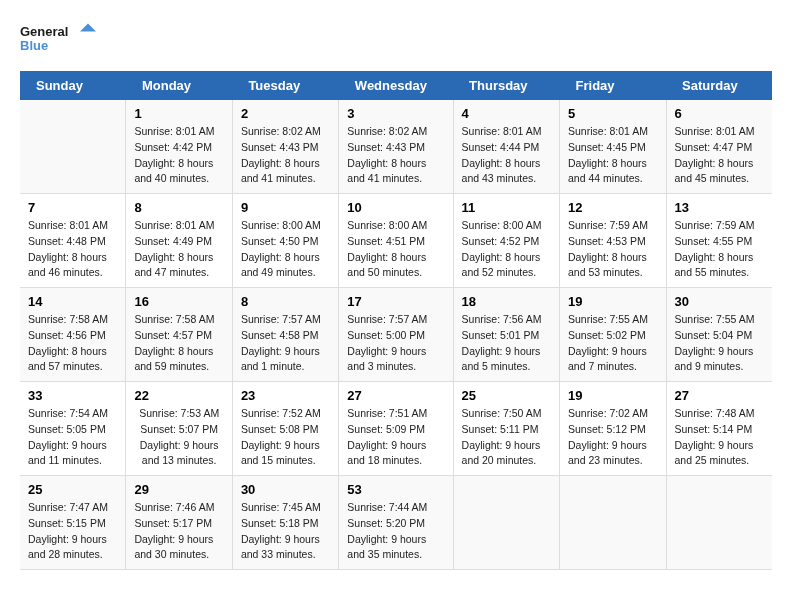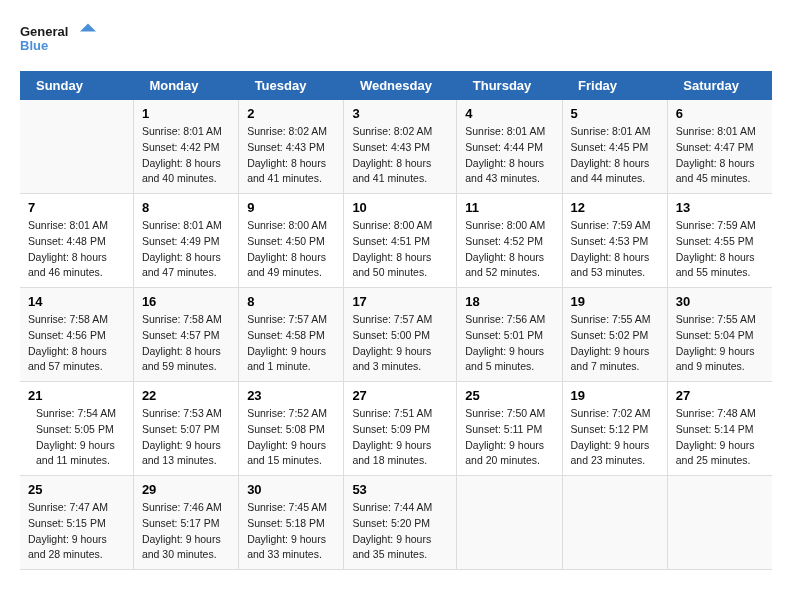--- a/index.html
+++ b/index.html
@@ -255,29 +255,29 @@
         <td>
           <span class="day-num">30</span>
           <div class="day-info" style="white-space: pre-line;">Sunrise: 7:55 AM
 Sunset: 5:04 PM
 Daylight: 9 hours
 and 9 minutes.</div>
         </td>
       </tr>
       <tr class="week-row">
         <td>
-          <span class="day-num">21</span>
-          <div class="day-info" style="white-space: pre-line; margin-left: 8px;">Sunrise: 7:54 AM
+          <span class="day-num">33</span>
+          <div class="day-info" style="white-space: pre-line;">Sunrise: 7:54 AM
 Sunset: 5:05 PM
 Daylight: 9 hours
 and 11 minutes.</div>
         </td>
         <td>
           <span class="day-num">22</span>
-          <div class="day-info" style="white-space: pre-line;">Sunrise: 7:53 AM
+          <div class="day-info" style="white-space: pre-line; text-align: center;">Sunrise: 7:53 AM
 Sunset: 5:07 PM
 Daylight: 9 hours
 and 13 minutes.</div>
         </td>
         <td>
           <span class="day-num">23</span>
           <div class="day-info" style="white-space: pre-line;">Sunrise: 7:52 AM
 Sunset: 5:08 PM
 Daylight: 9 hours
 and 15 minutes.</div>

